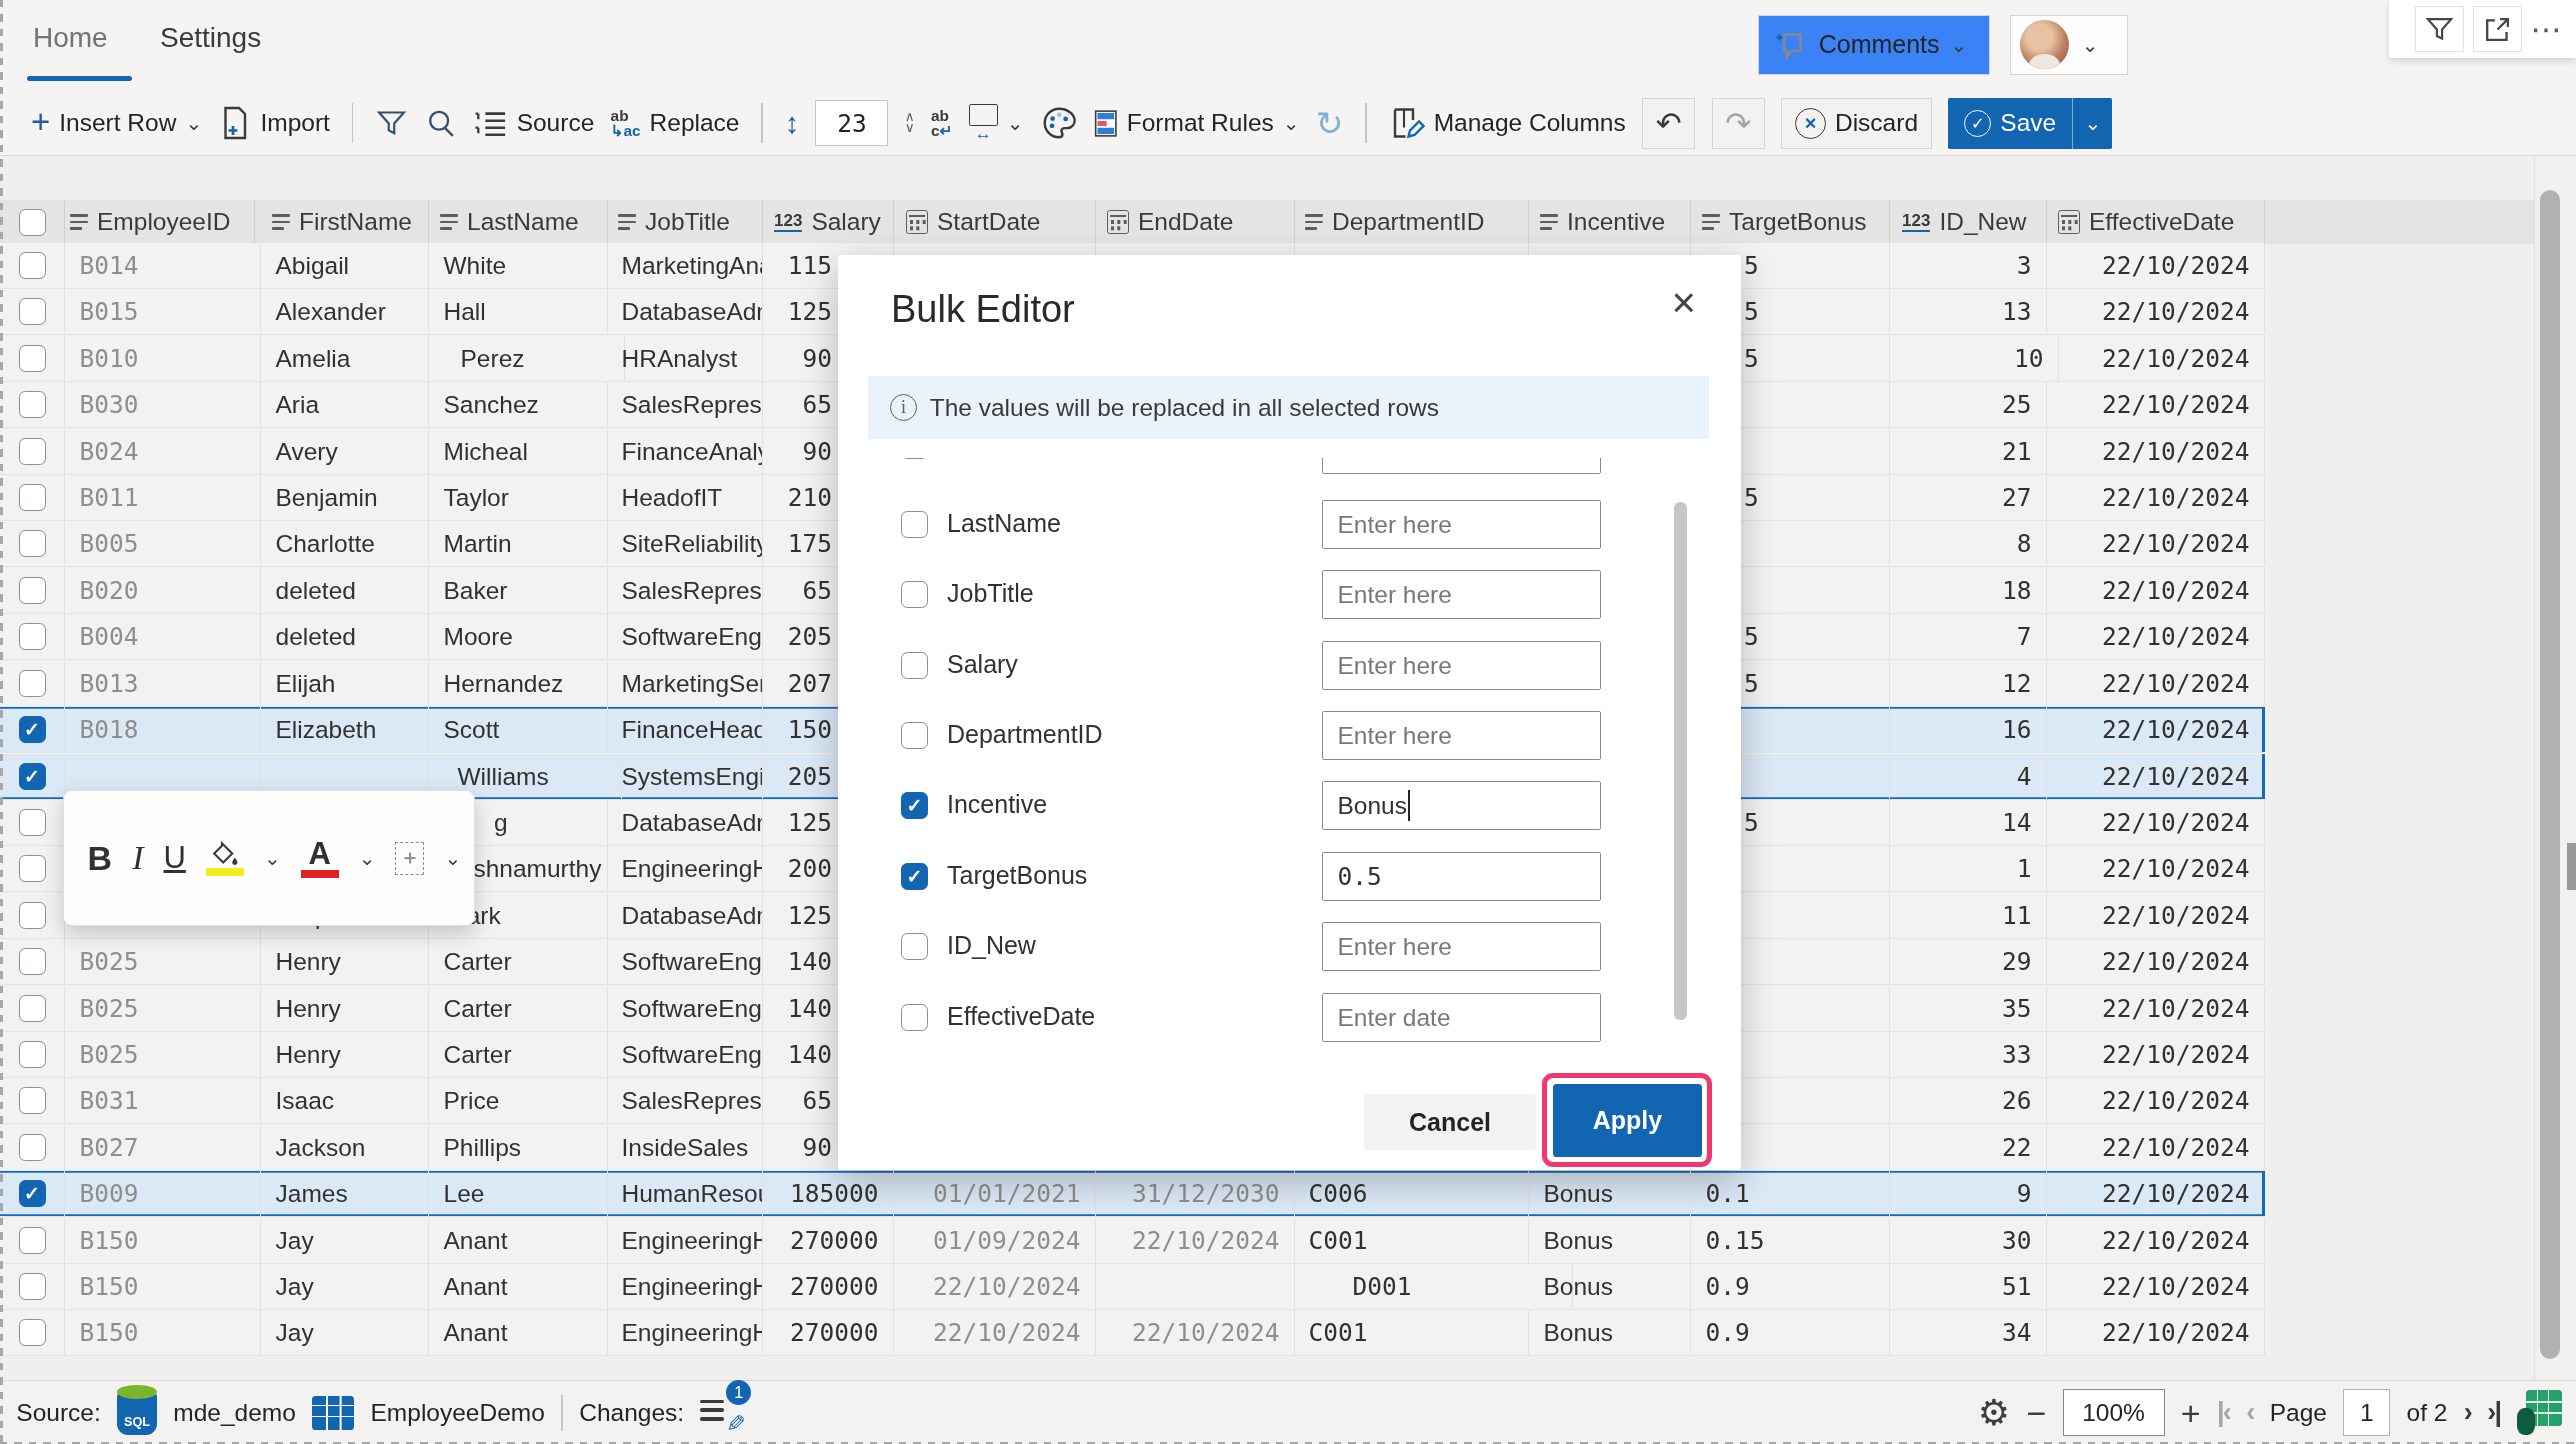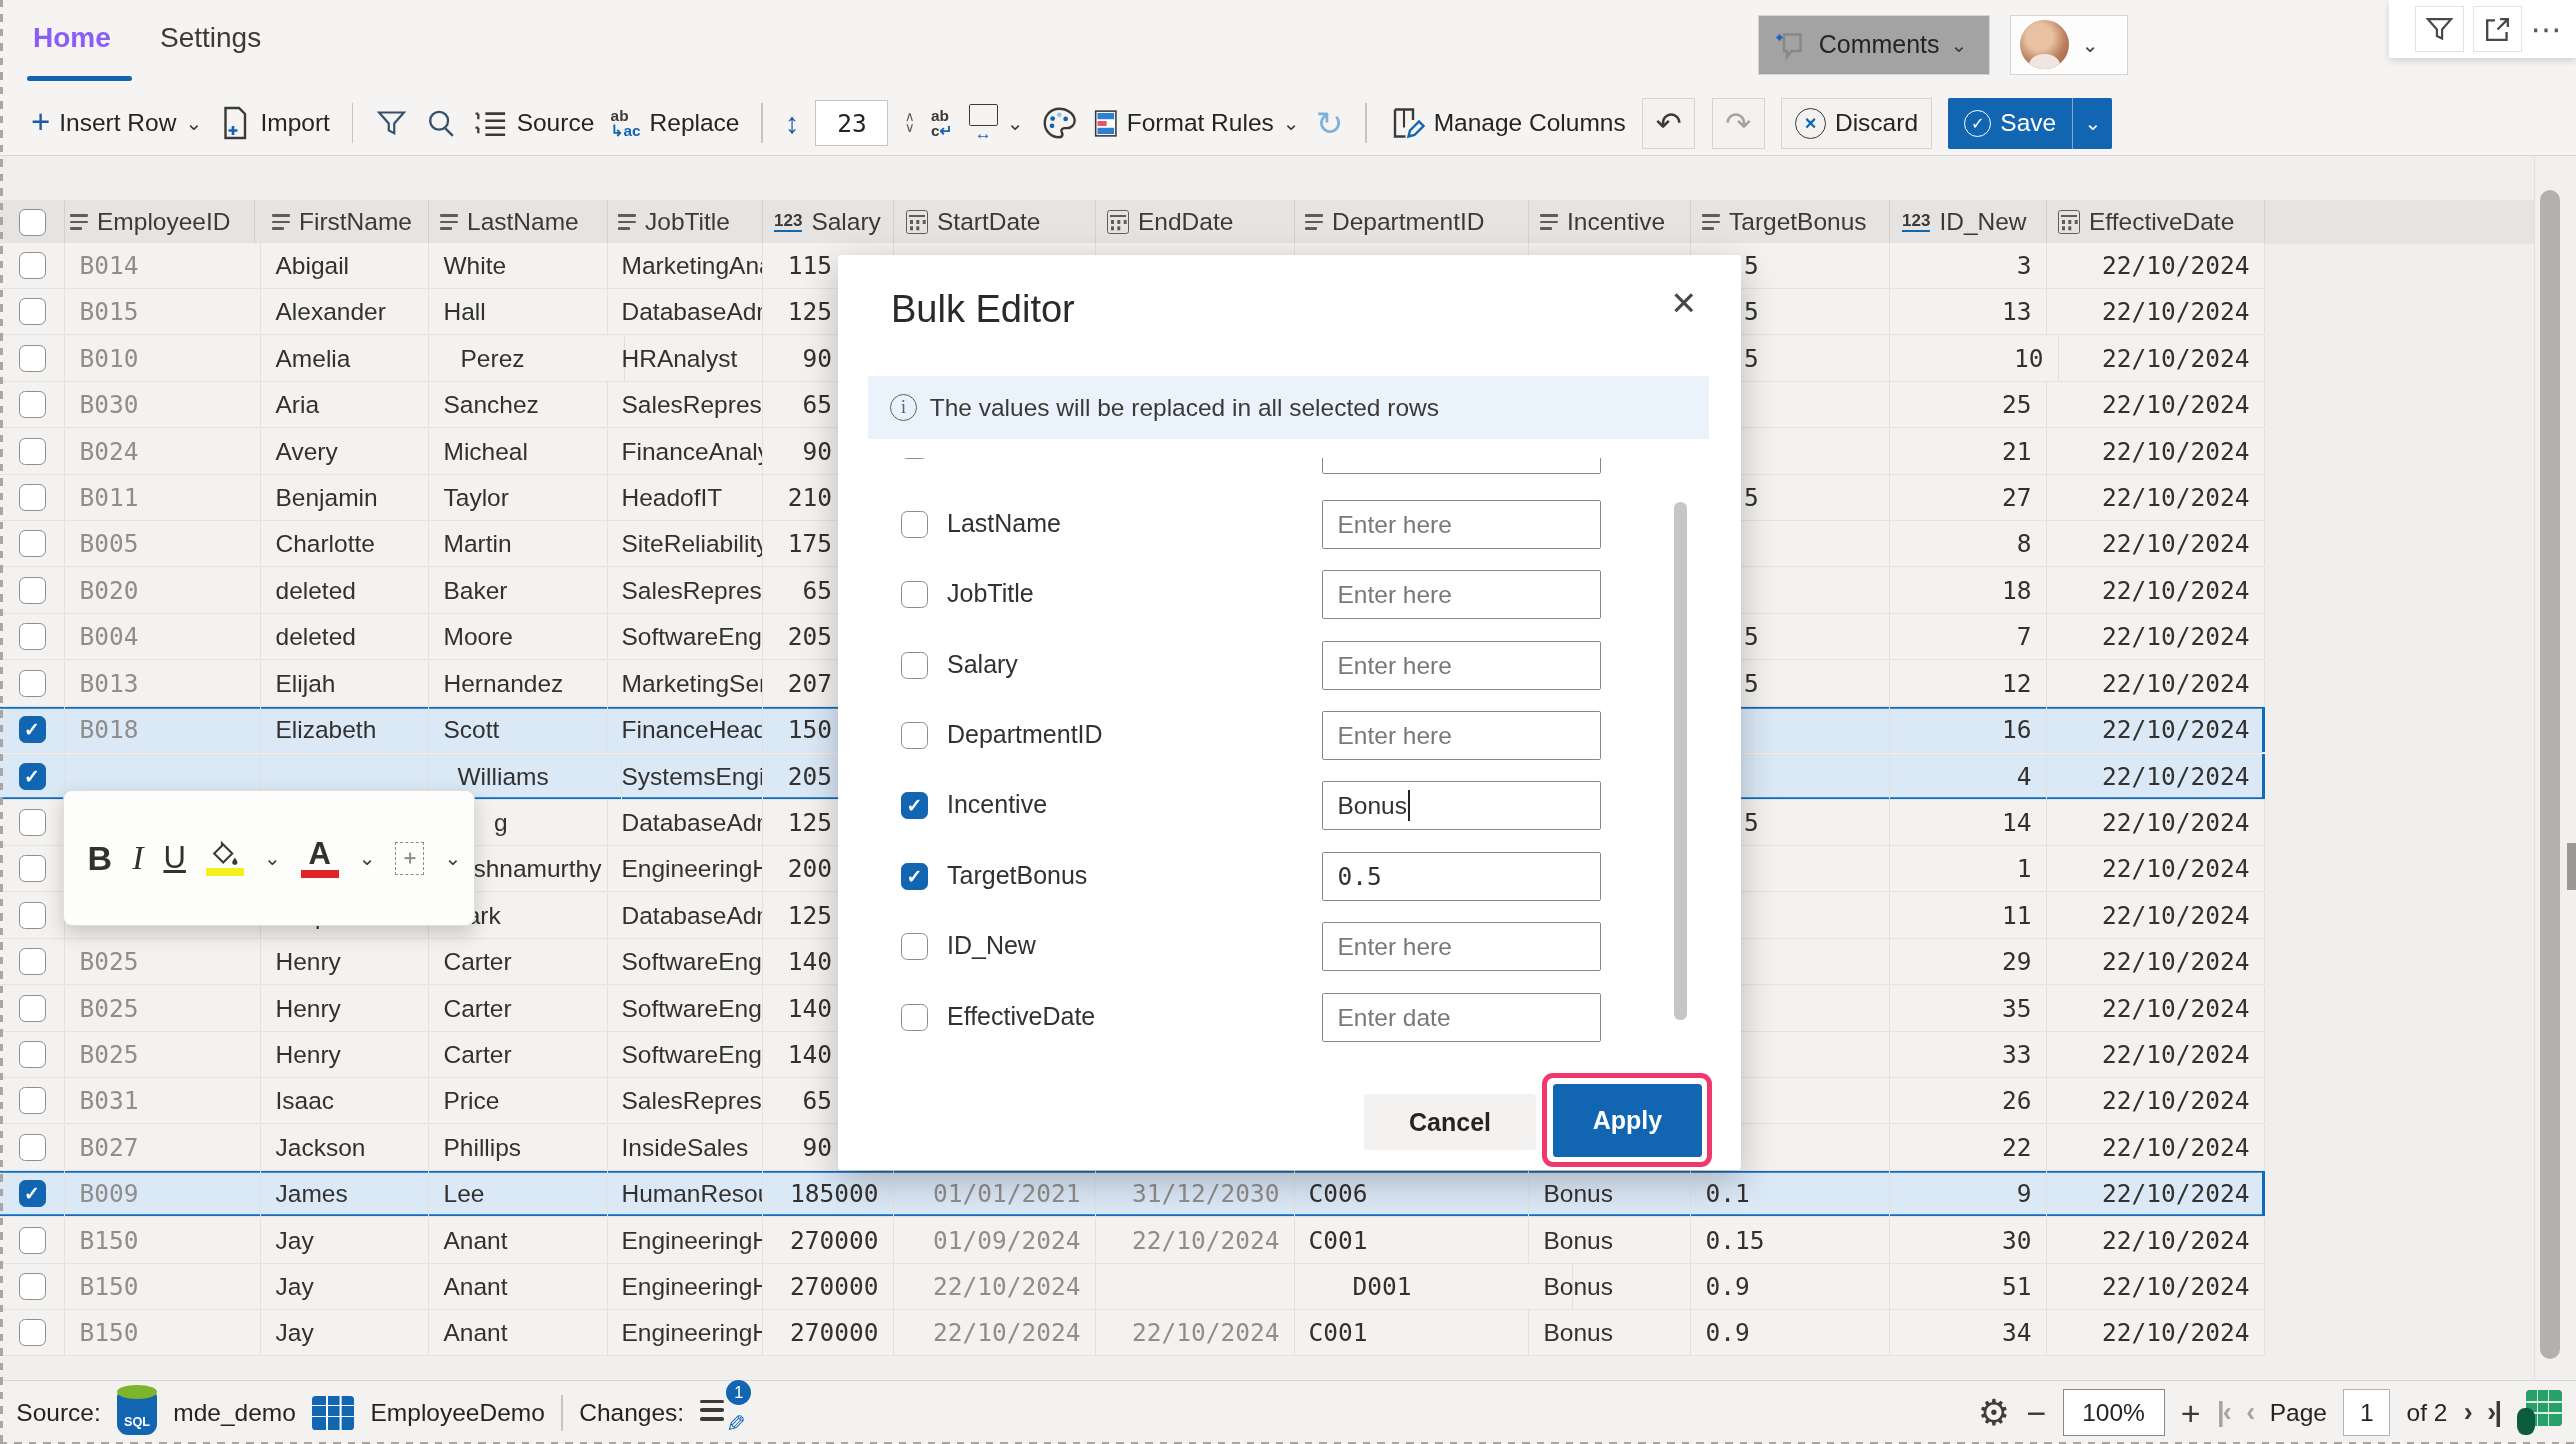--- a/index.html
+++ b/index.html
@@ -2,24 +2,24 @@
 <html style="font-size:14.5px"><head>
 <meta charset="utf-8">
 <style>
   html,body{margin:0;padding:0;background:#fff;}
   .stage{position:relative;width:2576px;height:1445px;overflow:hidden;background:#f5f4f3;
          font-family:"Liberation Sans",sans-serif;color:#323130;}
   .mono{font-family:"DejaVu Sans Mono",monospace;}
   
   .tabbar{position:absolute;left:0;top:0;width:2576px;height:91px;background:#f5f4f3;}
   .tab{position:absolute;top:22px;font-size:28px;color:#3b3a39;cursor:pointer;}
-  .tab.home{left:33px;font-weight:700;color:#8b5cf6;}
+  .tab.home{left:33px;font-weight:400;color:#737373;}
   .tab.settings{left:160px;font-weight:400;}
   .tab-underline{position:absolute;left:27px;top:76px;width:105px;height:5.4px;background:#1266b1;border-radius:2.7px;}
-  .comments-btn{position:absolute;left:1758px;top:14.5px;width:232px;height:60px;background:#a3a3a3;border:1.8px solid #d6d4d2;
+  .comments-btn{position:absolute;left:1758px;top:14.5px;width:232px;height:60px;background:#3b82f6;border:1.8px solid #d6d4d2;
     display:flex;align-items:center;gap:11px;padding:0 12.7px;box-sizing:border-box;font-size:25px;color:#252423;}
   .avatar-box{position:absolute;left:2010px;top:14.5px;width:118px;height:60px;background:#fdfdfd;border:1.8px solid #d6d4d2;
     display:flex;align-items:center;gap:12.7px;padding:0 9px;box-sizing:border-box;}
   .avatar{width:49px;height:49px;border-radius:50%;background:radial-gradient(circle at 40% 35%,#e8c2a2 0 30%,#b97e5e 60%,#8f5a40 100%);position:relative;overflow:hidden;}
   .avatar::after{content:'';position:absolute;left:9px;bottom:-7.3px;width:31px;height:22px;border-radius:50% 50% 0 0;background:#efe6e0;}
   .chev{font-size:20px;color:#3b3a39;line-height:1;}
   .corner-panel{position:absolute;right:0;top:0;width:187px;height:58px;background:#fff;box-shadow:0 2.7px 7.3px rgba(0,0,0,.14);
     display:flex;align-items:center;justify-content:flex-end;gap:9px;padding-right:12.7px;box-sizing:border-box;}
   .corner-ic{width:47px;height:44px;background:#fff;border:0.9px solid #e4e2e0;display:flex;align-items:center;justify-content:center;}
   .dots{font-size:31px;color:#5a5856;letter-spacing:1.8px;}

